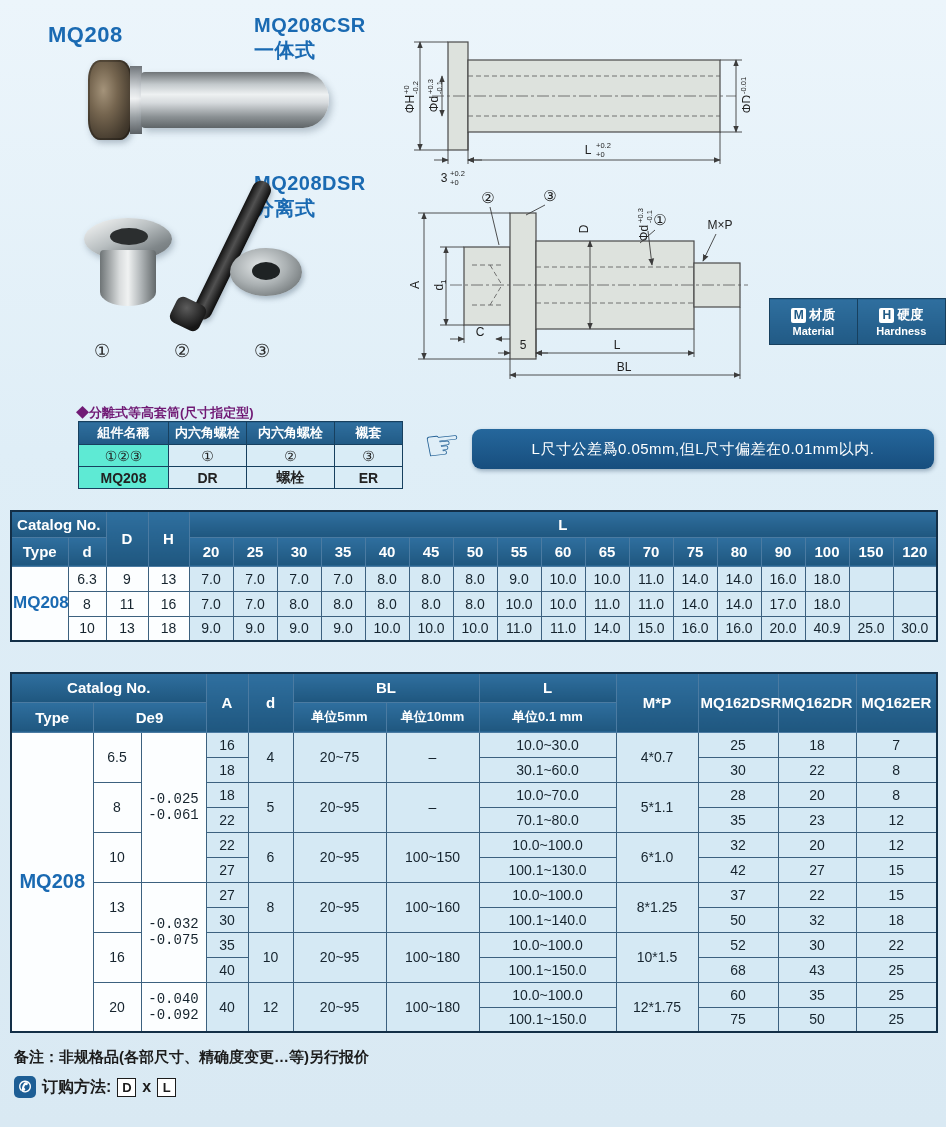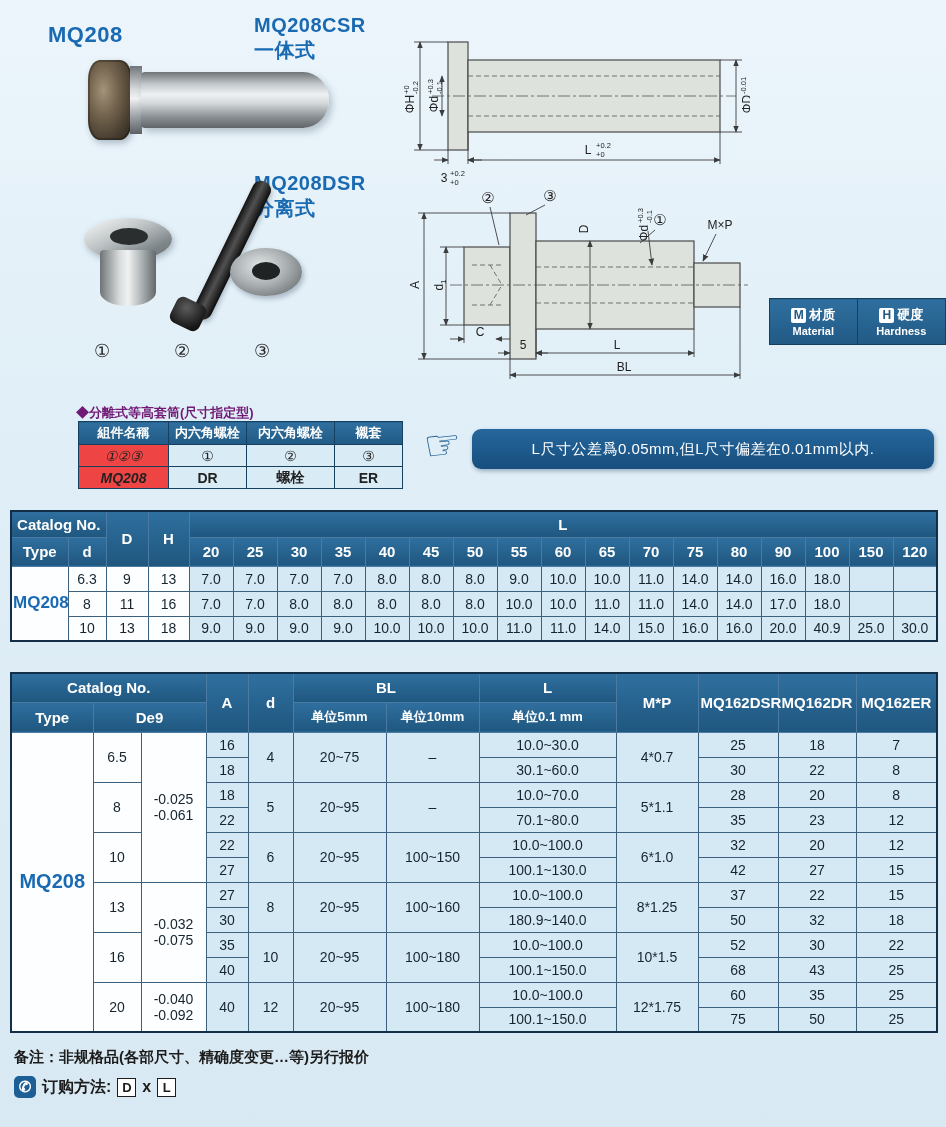--- a/index.html
+++ b/index.html
@@ -66,21 +66,21 @@
     width:15px; height:15px; line-height:15px; font-size:12px; border-radius:2px; margin-right:3px; }
   .mat-en { font-weight:700; font-size:11px; display:block; margin-top:1px; }
 
   
   .comp-title { font-size:13px; font-weight:700; color:#701a75; }
   .comp-table { border-collapse:collapse; table-layout:fixed; width:324px; }
   .comp-table th { background:linear-gradient(180deg,#2f6f9f,#215a85); color:#fff; font-size:13px;
     font-weight:700; height:23px; border:1px solid #17405f; }
   .comp-table td { height:22px; text-align:center; border:1px solid #17405f; font-size:14px;
     background:#d9ecf6; color:#222; }
-  .comp-table td.white { background:#ef4444;font-style:italic; }
+  .comp-table td.white { background:#5eead4; }
   .comp-type { color:#1a6ab2; font-weight:700; font-size:17px; }
   .comp-bold { font-weight:700; }
 
   
   .note-box { left:472px; top:429px; width:462px; height:40px; border-radius:9px;
     background:linear-gradient(180deg,#25679c,#174e7e); color:#fff; font-size:15px;
     display:flex; align-items:center; justify-content:center; letter-spacing:0.5px;
     box-shadow:1px 2px 4px rgba(40,70,100,.4); }
   .hand-icon { left:424px; top:420px; font-size:42px; color:#1e5d93; transform:rotate(-6deg); }
 
@@ -94,21 +94,21 @@
   #t1 thead tr:first-child th { height:26px; }
   #t1 thead tr:last-child th { height:29px; }
   #t1 tbody td { height:25px; }
   #t2 thead tr:first-child th { height:29px; }
   #t2 thead tr:last-child th { height:30px; }
   #t2 tbody td { height:25px; }
   td.c-white { background:#fcfeff; }
   td.c-data  { background:#d5e9f4; }
   td.c-type  { background:#fcfeff; color:#1a6ab2; font-weight:700; font-size:17px; }
   td.t2type  { font-size:20px; }
-  td.c-tol div { line-height:1.15; }
+  td.c-tol div { line-height:1.15;font-family:Liberation Mono, monospace; }
 
   
   .remark { font-size:15px; font-weight:700; color:#1c1c1c; }
   .order-line { display:flex; align-items:center; gap:6px; font-size:16px; font-weight:700; color:#1c1c1c; }
   .phone-icon { display:inline-flex; align-items:center; justify-content:center; width:22px; height:22px;
     background:#1d5e95; color:#fff; border-radius:5px; font-size:15px; }
   .dim-box { display:inline-flex; align-items:center; justify-content:center; width:19px; height:19px;
     border:1.6px solid #1c1c1c; background:#fff; font-size:13px; font-weight:700; }
 </style>
 </head>
@@ -530,21 +530,21 @@
         <td class="c-data" rowspan="2">20~95</td>
         <td class="c-data" rowspan="2">100~160</td>
         <td class="c-data">10.0~100.0</td>
         <td class="c-data" rowspan="2">8*1.25</td>
         <td class="c-data">37</td>
         <td class="c-data">22</td>
         <td class="c-data">15</td>
       </tr>
       <tr>
         <td class="c-data">30</td>
-        <td class="c-data">180.9~140.0</td>
+        <td class="c-data">100.1~140.0</td>
         <td class="c-data">50</td>
         <td class="c-data">32</td>
         <td class="c-data">18</td>
       </tr>
       <tr>
         <td class="c-white" rowspan="2">16</td>
         <td class="c-data">35</td>
         <td class="c-data" rowspan="2">10</td>
         <td class="c-data" rowspan="2">20~95</td>
         <td class="c-data" rowspan="2">100~180</td>

